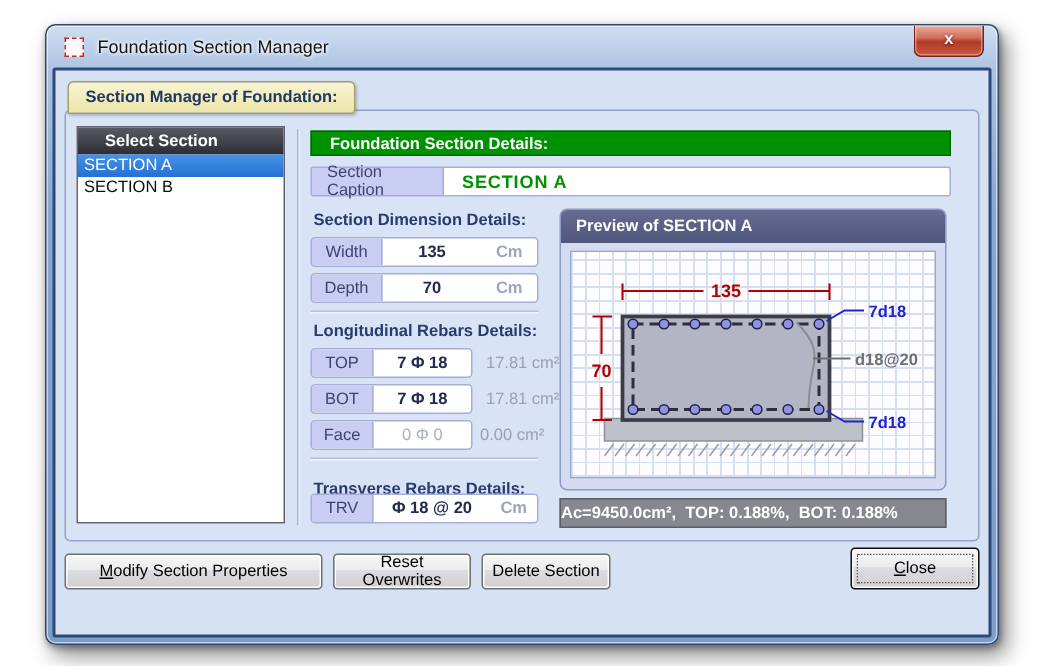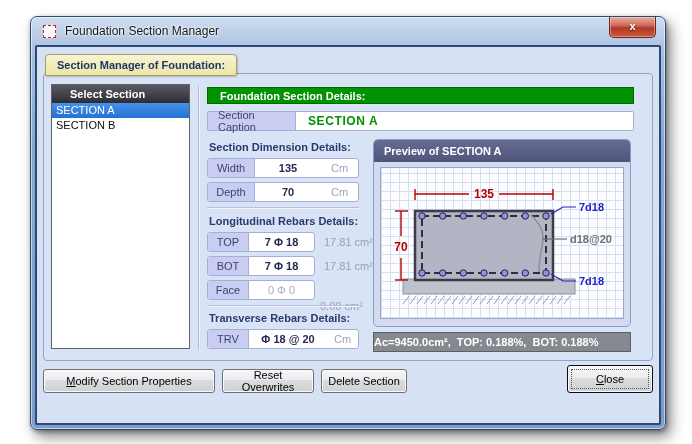--- a/index.html
+++ b/index.html
@@ -46,21 +46,21 @@
     color:#009202;letter-spacing:.6px;}
 
   .sec-header{position:absolute;font-size:11px;font-weight:bold;color:#2a3a6e;}
   .sep{position:absolute;height:1px;background:#b6c0dc;box-shadow:0 1px 0 #f0f4fc;}
 
   .field-row{position:absolute;height:20px;display:flex;border:1px solid #a6aed8;border-radius:3px;
     background:#fff;box-sizing:border-box;overflow:hidden;}
   .f-label{background:#c9cdf2;border-right:1px solid #a6aed8;font-size:11px;color:#3e4470;
     display:flex;align-items:center;justify-content:center;}
   .f-value{display:flex;align-items:center;justify-content:center;font-size:11px;font-weight:bold;color:#232a52;}
-  .f-unit{display:flex;align-items:center;justify-content:center;font-size:11px;color:#9ba3c0;}
+  .f-unit{display:flex;align-items:center;justify-content:center;font-size:11px;color:#9ba3c0;font-weight:bold;}
   .f-value.disabled{color:#a9afc4;font-weight:normal;}
   .area-text{position:absolute;font-size:11px;color:#9aa0b2;line-height:20px;}
 
   
   .preview{position:absolute;left:329px;top:65px;width:258px;height:188px;background:#d4daf0;
     border:1px solid #8e9ac8;border-radius:5px;box-sizing:border-box;}
   .preview-header{height:22px;line-height:22px;background:linear-gradient(180deg,#666b92,#50557c);
     border-radius:4px 4px 0 0;color:#fff;font-size:11px;font-weight:bold;padding-left:10px;}
   .drawing{position:absolute;left:6px;top:27px;width:244px;height:152px;background:#fdfdff;
     border:1px solid #9aa6d0;box-sizing:border-box;
@@ -146,25 +146,25 @@
         <div class="field-row" style="left:163px;top:182px;width:108px;">
           <div class="f-label" style="width:40px;">BOT</div>
           <div class="f-value" style="flex:1;">7 Φ 18</div>
         </div>
         <div class="area-text" style="left:280px;top:182px;">17.81 cm²</div>
 
         <div class="field-row" style="left:163px;top:206px;width:108px;">
           <div class="f-label" style="width:40px;">Face</div>
           <div class="f-value disabled" style="flex:1;">0 Φ 0</div>
         </div>
-        <div class="area-text" style="left:276px;top:206px;margin-top:16px;">0.00 cm²</div>
+        <div class="area-text" style="left:276px;top:206px;">0.00 cm²</div>
 
         <div class="sep" style="left:163px;top:231px;width:152px;"></div>
 
-        <div class="sec-header" style="left:165px;top:238px;text-align:center;">Transverse Rebars Details:</div>
+        <div class="sec-header" style="left:165px;top:246px;text-align:center;">Transverse Rebars Details:</div>
 
         <div class="field-row" style="left:163px;top:255px;width:152px;">
           <div class="f-label" style="width:40px;">TRV</div>
           <div class="f-value" style="width:78px;">Φ 18 @ 20</div>
           <div class="f-unit" style="flex:1;">Cm</div>
         </div>
 
         <div class="preview">
           <div class="preview-header">Preview of SECTION A</div>
           <div class="drawing">

